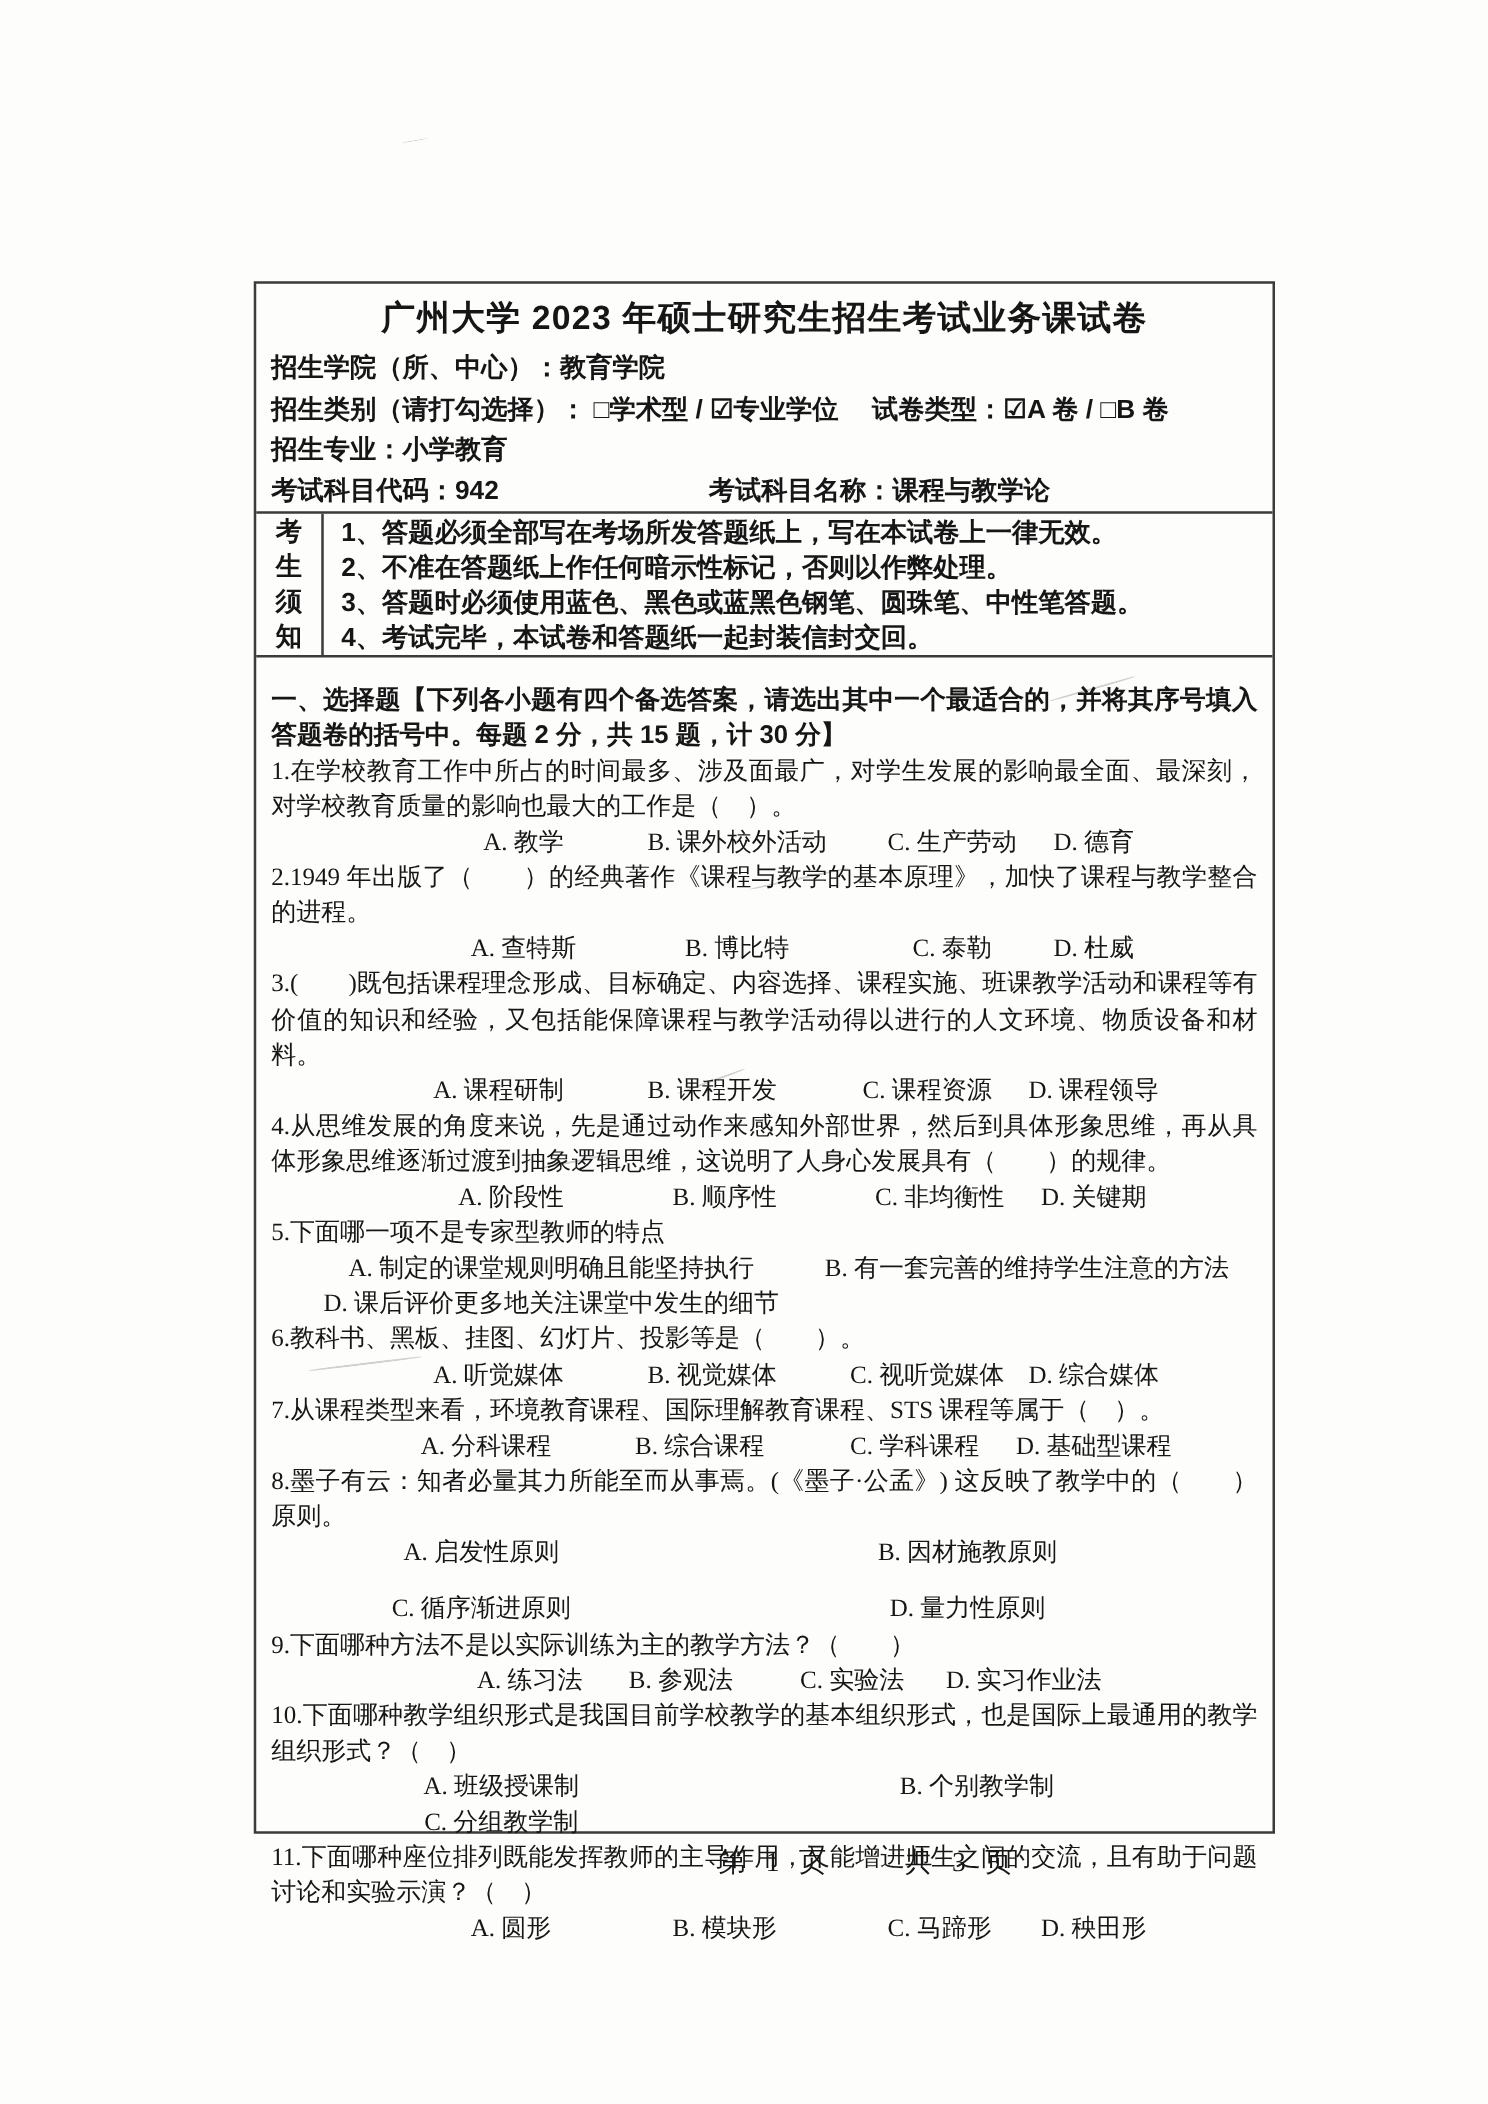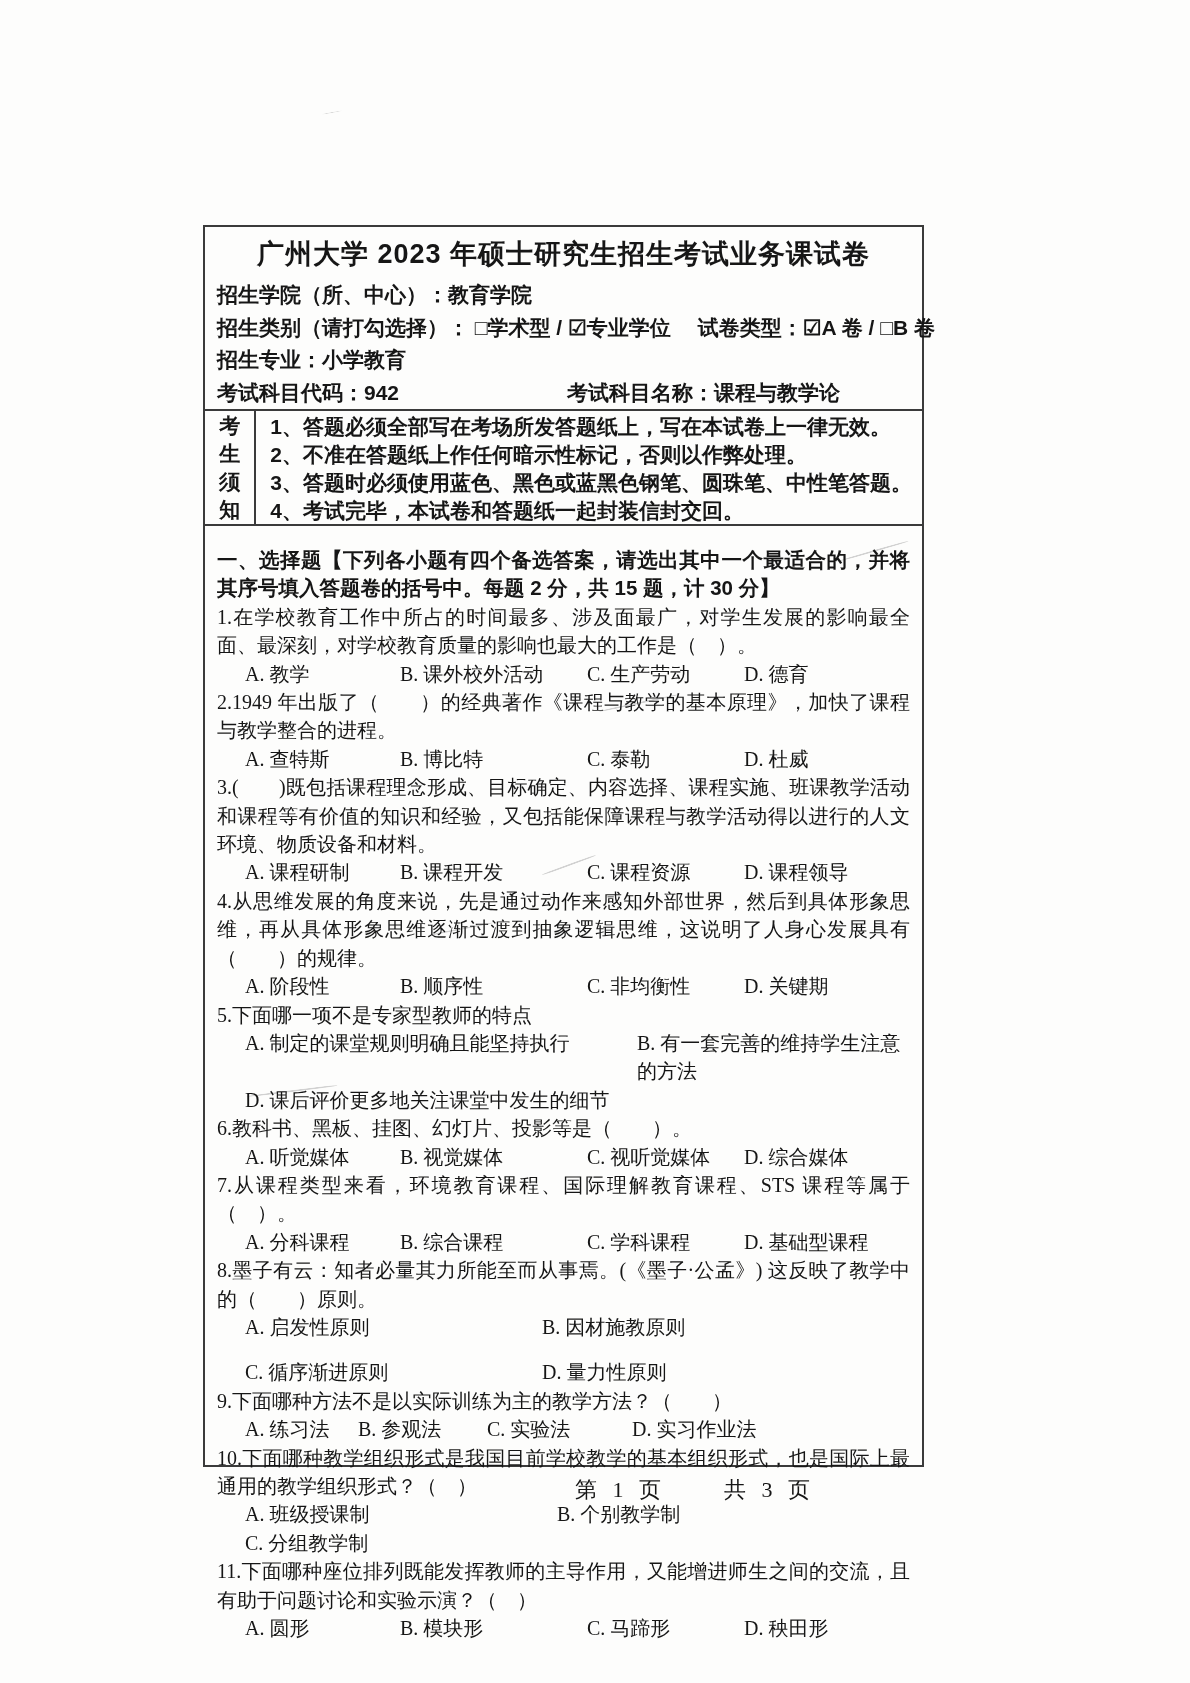--- a/index.html
+++ b/index.html
@@ -6,21 +6,21 @@
   body{
     width:1190px;height:1683px;
     background:#fdfdfc;
     font-family:"Liberation Serif", serif;
     color:#161616;
     position:relative;
     overflow:hidden;
   }
   .page{position:relative;width:1190px;height:1683px;}
   .sheet{
-    position:absolute;left:203px;top:225px;width:721px;height:1242px;
+    position:absolute;left:203px;top:225px;width:817px;height:1242px;
     box-sizing:border-box;
     border:2px solid #3b3b3b;
     background:transparent;
   }
   .sans{font-family:"Liberation Sans", sans-serif;}
   .head{padding:10px 12px 0 12px;}
   .title{
     text-align:center;
     font-family:"Liberation Sans", sans-serif;
     font-weight:bold;
@@ -60,21 +60,21 @@
   }
   .notice-item{white-space:nowrap;}
   .bodyarea{padding:20px 12px 0 12px;font-size:20px;line-height:28.4px;}
   .section-intro{
     font-weight:600;
     font-size:20.5px;
     text-align:justify;
   }
   .q{margin:0;}
   .q-text{text-align:justify;}
-  .opts{padding-left:28px;}
+  .opts{padding-left:28px;text-align:center;}
   .opts.row4 .o{display:inline-block;}
   .opts.row4 .o:nth-child(1){width:150px;}
   .opts.row4 .o:nth-child(2){width:182px;}
   .opts.row4 .o:nth-child(3){width:152px;}
   .opts.row4.tight .o:nth-child(1){width:108px;}
   .opts.row4.tight .o:nth-child(2){width:124px;}
   .opts.row4.tight .o:nth-child(3){width:140px;}
   .opts.cols2{display:grid;}
   .opts.cols2.c392{grid-template-columns:392px 1fr;}
   .opts.cols2.c280{grid-template-columns:280px 1fr;gap:17px;}

